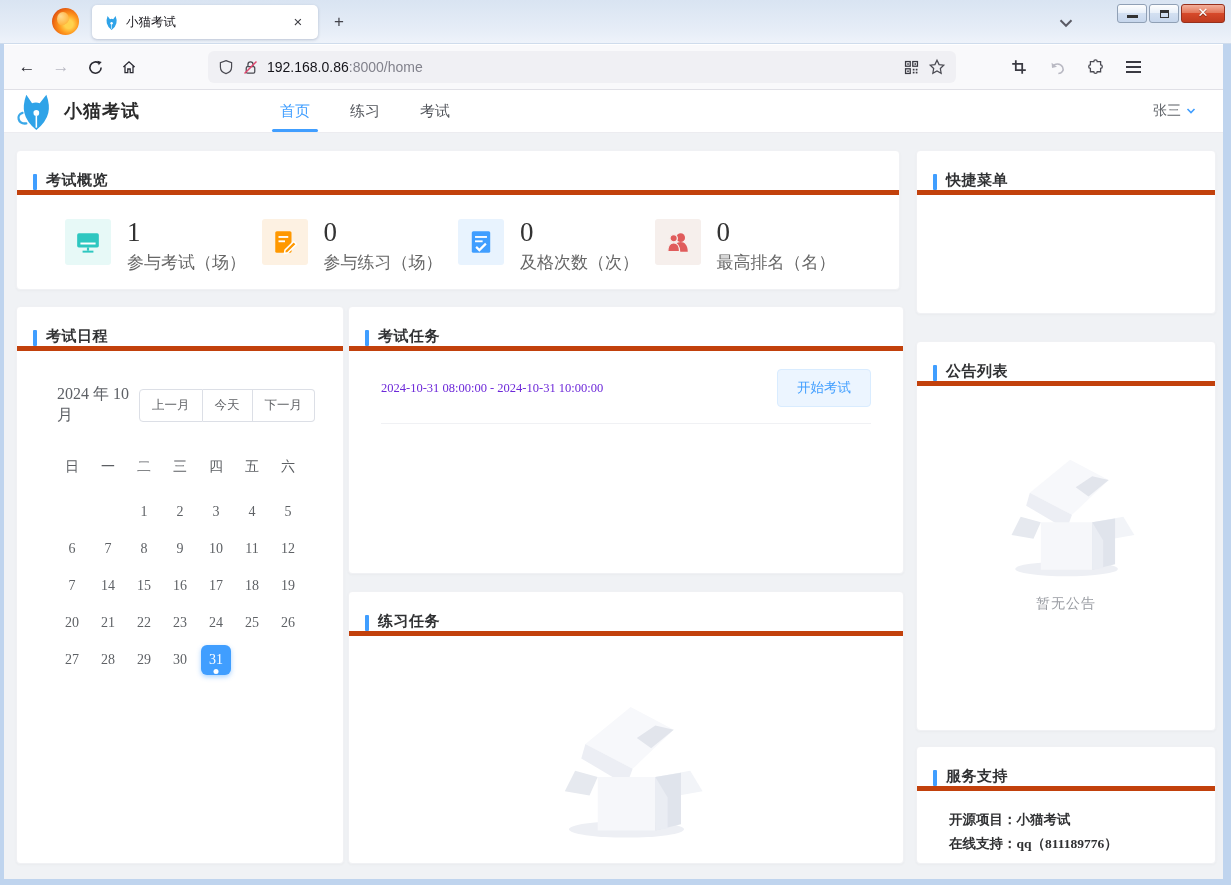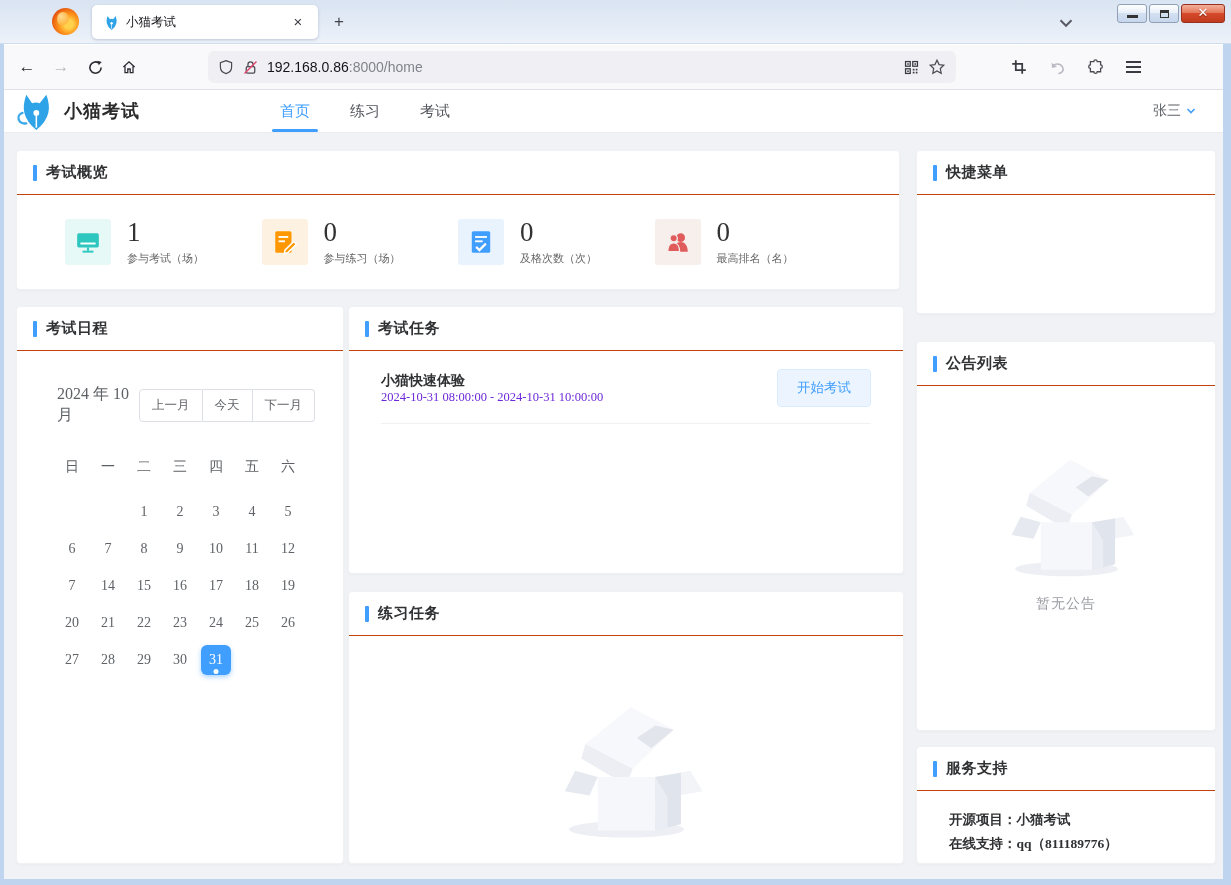--- a/index.html
+++ b/index.html
@@ -58,38 +58,38 @@
   .brand-logo { margin-left:8px; }
   .brand-name { font-size:18px; font-weight:bold; color:#2b2b2b; margin-left:10px; letter-spacing:1px; }
   .main-nav { display:flex; margin-left:120px; height:100%; }
   .nav-item { padding:0 20px; height:100%; display:flex; align-items:center; font-size:15px; color:#53565c; position:relative; cursor:default; }
   .nav-item.active { color:#409eff; }
   .nav-item.active::after { content:""; position:absolute; left:12px; right:12px; bottom:0; height:3px; background:#409eff; border-radius:2px; }
   .user-box { margin-left:auto; margin-right:26px; display:flex; align-items:center; gap:4px; font-size:14px; color:#5f6368; }
 
   
   .card { position:absolute; background:#fff; border-radius:4px; border:1px solid #f0f1f4; box-shadow:0 1px 3px rgba(0,0,0,.03); }
-  .card-header { height:44px; display:flex; align-items:center; padding:0 16px; border-bottom:1px solid #c2410c; }
+  .card-header { height:44px; display:flex; align-items:flex-end; padding:0 16px; border-bottom:5px solid #c2410c; }
   .accent-bar { width:4px; height:16px; background:#409eff; border-radius:1px; margin-right:9px; }
   .card-title { font-size:15px; font-weight:bold; color:#303133; letter-spacing:.5px; }
 
   .card-overview { left:12px; top:60px;  width:884px; height:140px; }
   .card-calendar { left:12px; top:216px; width:328px; height:558px; }
   .card-examtask { left:344px; top:216px; width:556px; height:268px; }
   .card-practice { left:344px; top:501px; width:556px; height:273px; overflow:hidden; }
   .card-quick    { left:912px; top:60px;  width:300px; height:164px; }
   .card-notice   { left:912px; top:251px; width:300px; height:390px; }
   .card-support  { left:912px; top:656px; width:300px; height:118px; }
 
   
   .stats-row { display:flex; justify-content:space-between; padding:24px 48px 0 48px; }
   .stat { display:flex; gap:16px; width:200px; }
   .stat-icon { width:46px; height:46px; border-radius:3px; display:flex; align-items:center; justify-content:center; flex:none; }
   .stat-value { font-family:"Liberation Serif","DejaVu Serif",serif; font-size:27px; color:#333; line-height:1; }
-  .stat-label { font-size:11px; color:#666; margin-top:5px; white-space:nowrap; }
+  .stat-label { font-size:17px; color:#666; margin-top:5px; white-space:nowrap; }
 
   
   .cal-toolbar { display:flex; align-items:center; padding:33px 28px 0 40px; }
   .cal-month { font-family:"Liberation Serif","DejaVu Serif",serif; font-size:16px; color:#5e6166; flex:1; }
   .btn-group { display:flex; }
   .btn-group button { font-size:12.5px; color:#606266; background:#fff; border:1px solid #dcdfe6; padding:7px 12px; cursor:default; font-family:inherit; }
   .btn-group button:first-child { border-radius:4px 0 0 4px; }
   .btn-group button:last-child  { border-radius:0 4px 4px 0; }
   .btn-group button + button { border-left:none; }
   .cal-grid { display:grid; grid-template-columns:repeat(7,36px); justify-content:center; margin-top:22px; row-gap:0; }
@@ -468,21 +468,20 @@
         </div>
     </div>
 
     <div class="card card-examtask">
       <div class="card-header">
         <span class="accent-bar"></span>
         <span class="card-title">考试任务</span>
       </div>
       <div class="task-item">
         <div class="task-info">
-          <div class="task-name">小猫快速体验</div>
           <div class="task-time">2024-10-31 08:00:00 - 2024-10-31 10:00:00</div>
         </div>
         <button class="btn-start">开始考试</button>
       </div>
     </div>
 
     <div class="card card-practice">
       <div class="card-header">
         <span class="accent-bar"></span>
         <span class="card-title">练习任务</span>

